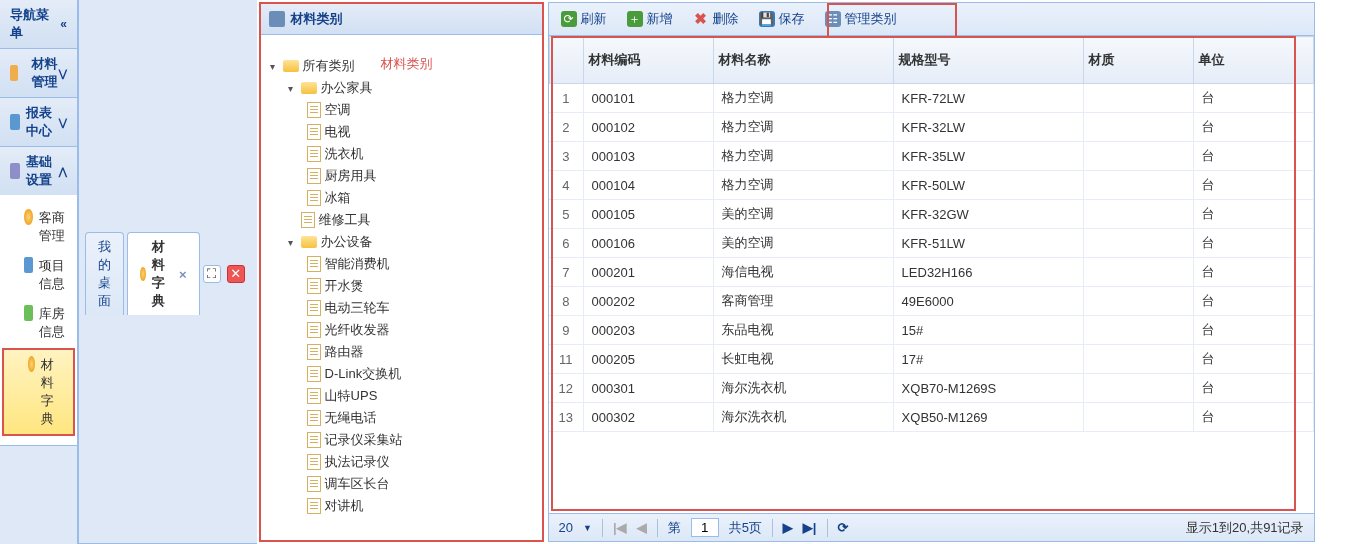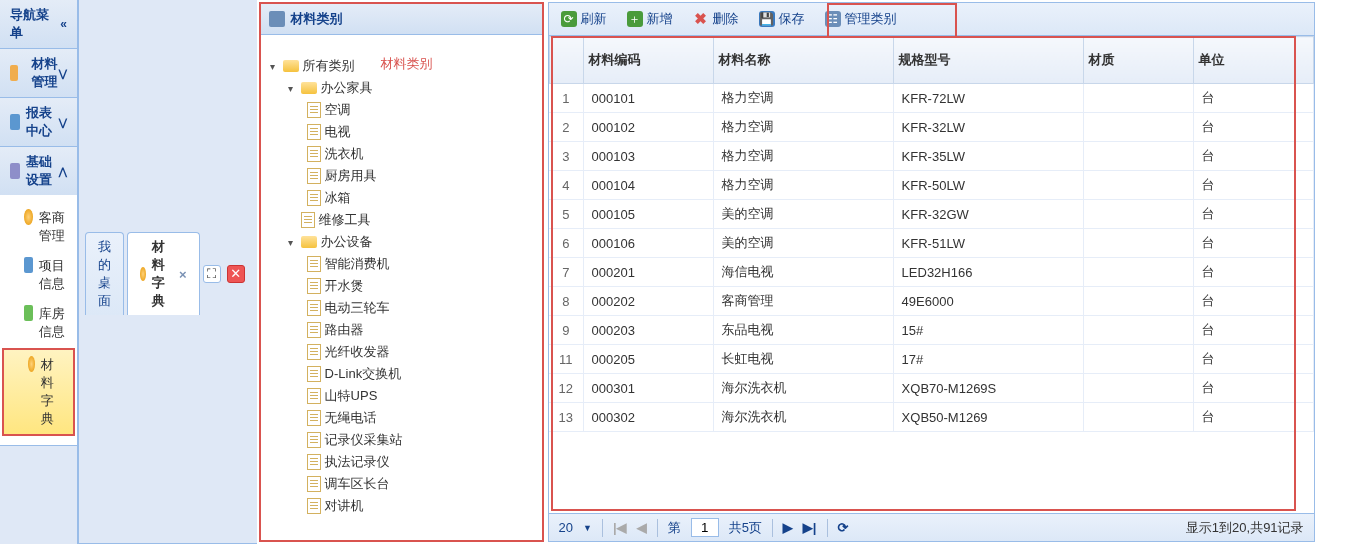--- a/index.html
+++ b/index.html
@@ -209,26 +209,26 @@
               <span>开水煲</span>
             </div>
             <div class="tree-node indent-2">
               <span class="tree-toggle empty">•</span>
               <span class="file-icon"></span>
               <span>电动三轮车</span>
             </div>
             <div class="tree-node indent-2">
               <span class="tree-toggle empty">•</span>
               <span class="file-icon"></span>
+              <span>光纤收发器</span>
+            </div>
+            <div class="tree-node indent-2">
+              <span class="tree-toggle empty">•</span>
+              <span class="file-icon"></span>
               <span>路由器</span>
-            </div>
-            <div class="tree-node indent-2">
-              <span class="tree-toggle empty">•</span>
-              <span class="file-icon"></span>
-              <span>光纤收发器</span>
             </div>
             <div class="tree-node indent-2">
               <span class="tree-toggle empty">•</span>
               <span class="file-icon"></span>
               <span>D-Link交换机</span>
             </div>
             <div class="tree-node indent-2">
               <span class="tree-toggle empty">•</span>
               <span class="file-icon"></span>
               <span>山特UPS</span>

